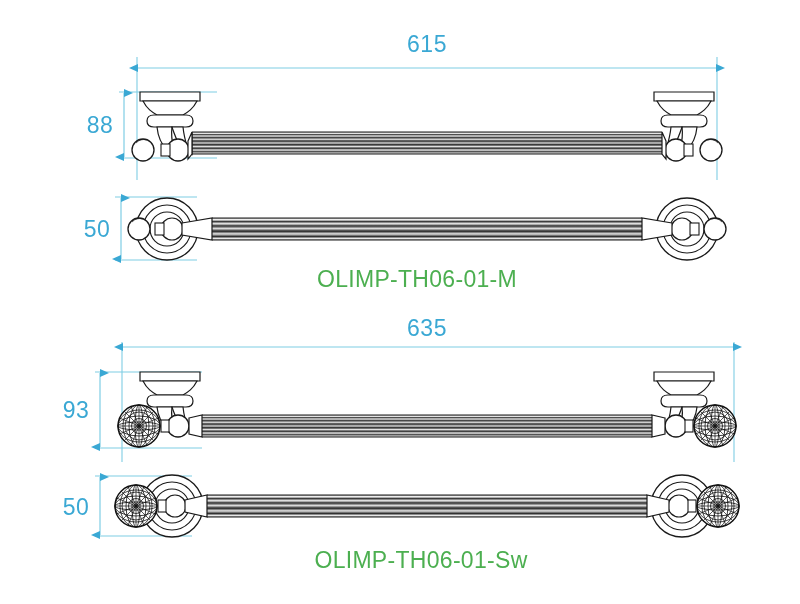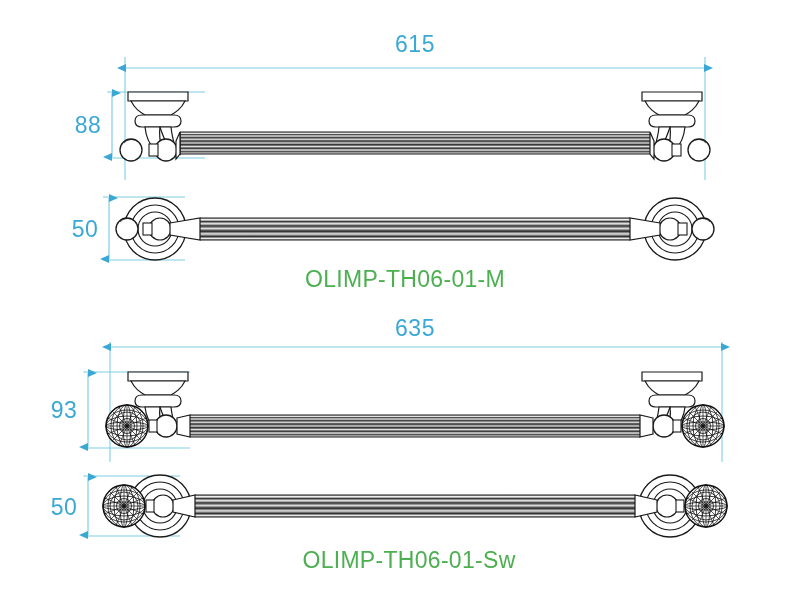--- a/index.html
+++ b/index.html
@@ -9,21 +9,21 @@
   }
   body {
     width: 800px;
     height: 604px;
     font-family: "Liberation Sans", sans-serif;
     overflow: hidden;
     position: relative;
   }
   #drawing-root {
     position: absolute;
-    left: 0;
+    left: 12px;
     top: 0;
     width: 726px;
     height: 604px;
   }
   svg.cad {
     display: block;
     width: 800px;
     height: 604px;
   }
   .dim-text {

